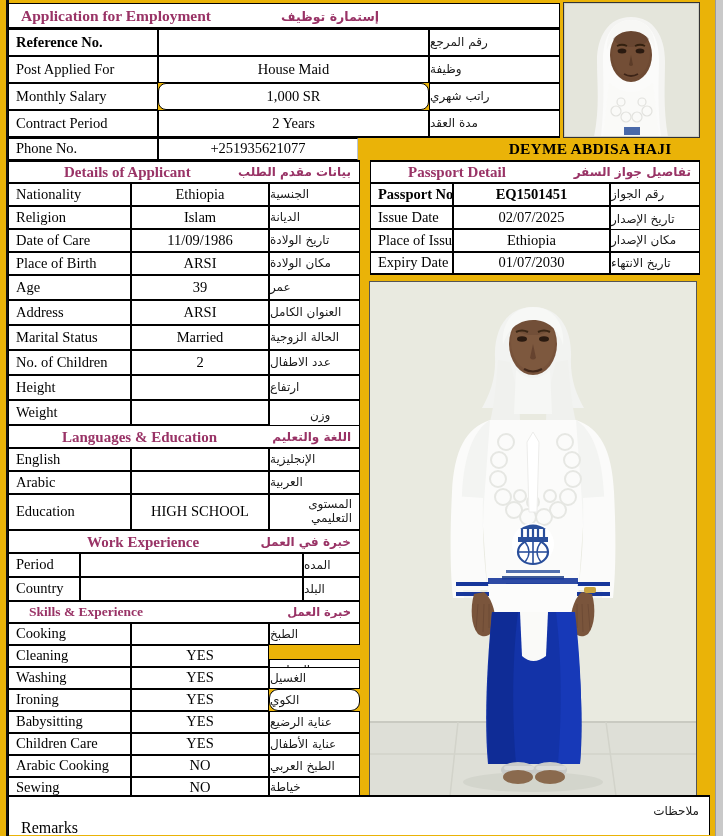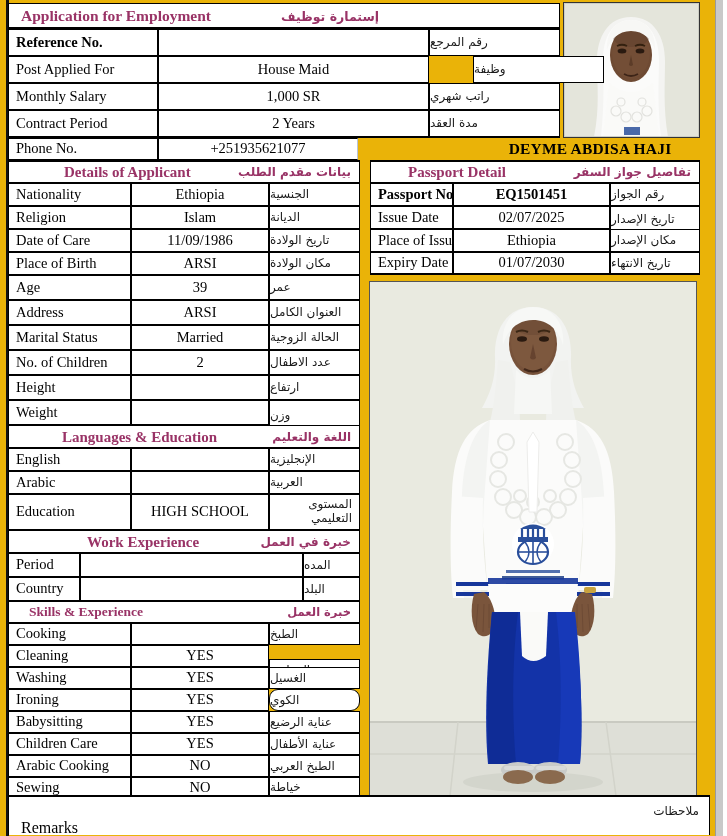--- a/index.html
+++ b/index.html
@@ -255,24 +255,24 @@
   </div>
 
   <div id="applicant-name">DEYME ABDISA HAJI</div>
 
   <div class="cell pad-l bold" style="left:8px;  top:29px; width:150px; height:27px;">Reference No.</div>
   <div class="cell ctr" style="left:158px;top:29px; width:271px; height:27px;"></div>
   <div class="cell pad-r ar" style="left:429px;top:29px; width:131px; height:27px;">رقم المرجع</div>
 
   <div class="cell pad-l" style="left:8px;  top:56px; width:150px; height:27px;">Post Applied For</div>
   <div class="cell ctr" style="left:158px;top:56px; width:271px; height:27px;">House Maid</div>
-  <div class="cell pad-r ar" style="left:429px;top:56px; width:131px; height:27px;margin-left:44px;">وظيفة</div>
+  <div class="cell pad-r ar" style="left:429px;top:56px; width:131px; height:27px;">وظيفة</div>
 
   <div class="cell pad-l" style="left:8px;  top:83px; width:150px; height:27px;">Monthly Salary</div>
-  <div class="cell ctr" style="left:158px;top:83px; width:271px; height:27px;">1,000 SR</div>
+  <div class="cell ctr" style="left:158px;top:83px; width:271px; height:27px;border-radius:8px;">1,000 SR</div>
   <div class="cell pad-r ar" style="left:429px;top:83px; width:131px; height:27px;">راتب شهري</div>
 
   <div class="cell pad-l" style="left:8px;  top:110px; width:150px; height:27px;">Contract Period</div>
   <div class="cell ctr" style="left:158px;top:110px; width:271px; height:27px;">2 Years</div>
   <div class="cell pad-r ar" style="left:429px;top:110px; width:131px; height:27px;">مدة العقد</div>
 
   <div class="hrule" style="left:8px; top:136px; width:552px; height:2px;"></div>
 
   <div class="cell pad-l" style="left:8px;  top:138px; width:150px; height:22px;">Phone No.</div>
   <div class="cell ctr" style="left:158px;top:138px; width:200px; height:22px; border-right:1px solid #b9c4d6;">+251935621077</div>
@@ -318,21 +318,21 @@
   <div class="cell pad-l" style="left:8px;  top:350px; width:123px; height:25px;">No. of Children</div>
   <div class="cell ctr" style="left:131px;top:350px; width:138px; height:25px;">2</div>
   <div class="cell pad-r ar" style="left:269px;top:350px; width:91px;  height:25px;">عدد الاطفال</div>
 
   <div class="cell pad-l" style="left:8px;  top:375px; width:123px; height:25px;">Height</div>
   <div class="cell ctr" style="left:131px;top:375px; width:138px; height:25px;"></div>
   <div class="cell pad-r ar" style="left:269px;top:375px; width:91px;  height:25px;">ارتفاع</div>
 
   <div class="cell pad-l" style="left:8px;  top:400px; width:123px; height:25px;">Weight</div>
   <div class="cell ctr" style="left:131px;top:400px; width:138px; height:25px;"></div>
-  <div class="cell pad-r ar" style="left:269px;top:400px; width:91px;  height:31px;">وزن</div>
+  <div class="cell pad-r ar" style="left:269px;top:400px; width:91px;  height:31px;padding-left:40px;">وزن</div>
 
   <div class="cell pad-l bold" style="left:370px;top:183px; width:83px;  height:23px;">Passport No.</div>
   <div class="cell ctr bold" style="left:453px;top:183px; width:157px; height:23px;">EQ1501451</div>
   <div class="cell pad-r ar" style="left:610px;top:183px; width:90px;  height:23px;">رقم الجواز</div>
 
   <div class="cell pad-l" style="left:370px;top:206px; width:83px;  height:23px;">Issue Date</div>
   <div class="cell ctr" style="left:453px;top:206px; width:157px; height:23px;">02/07/2025</div>
   <div class="cell pad-r ar" style="left:610px;top:206px; width:90px;  height:26px;">تاريخ الإصدار</div>
 
   <div class="cell pad-l" style="left:370px;top:229px; width:83px;  height:23px;">Place of Issue</div>

